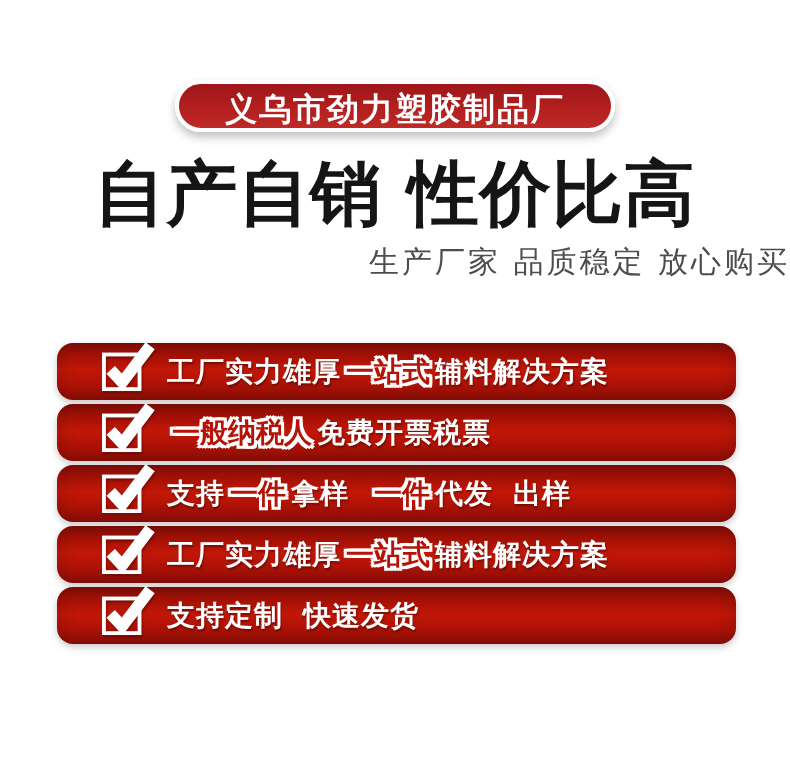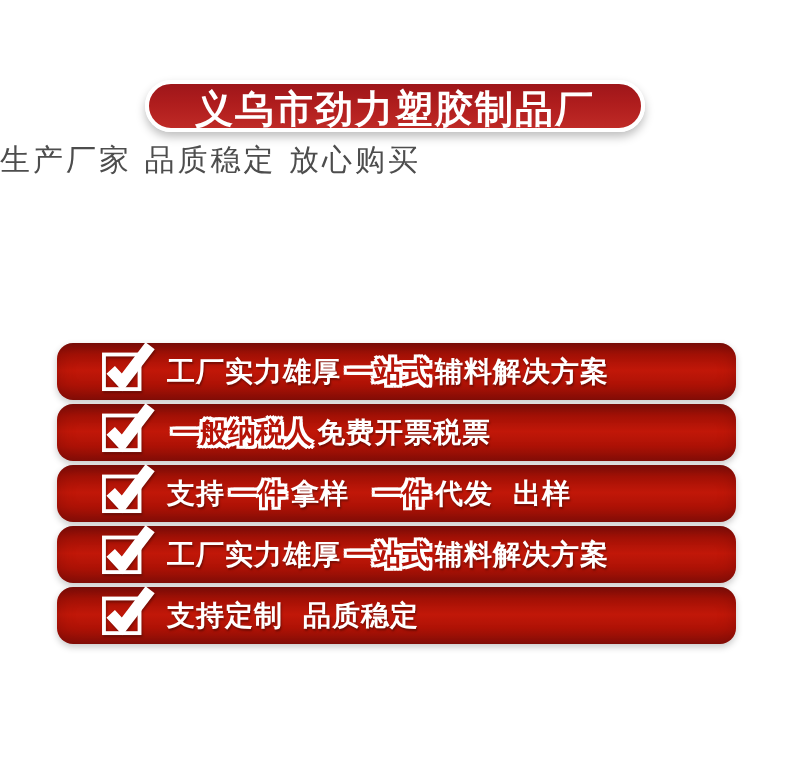--- a/index.html
+++ b/index.html
@@ -10,36 +10,36 @@
     background:#ffffff;
     font-family:"DejaVu Sans", sans-serif;
     overflow:hidden;
   }
   
   .badge {
     margin:80px auto 0;
     width:-moz-fit-content; width:fit-content;
     padding:0 46px;
     height:52px; line-height:50px;
-    font-size:38px; font-weight:bold; color:#ffffff;
+    font-size:32px; font-weight:bold; color:#ffffff;
     letter-spacing:2px; white-space:nowrap;
     background:linear-gradient(180deg,#9e161a 0%, #af1d1d 45%, #bf2a26 100%);
     border:4px solid #ffffff;
     border-radius:999px;
     box-shadow:0 5px 10px rgba(0,0,0,0.25);
   }
   .title {
     margin-top:22px;
     text-align:center;
     font-size:71px; font-weight:bold; color:#151515;
     letter-spacing:1px; line-height:1.12; white-space:nowrap;
   }
   .subtitle {
     margin-top:8px;
-    text-align:left;
+    text-align:right;
     font-size:30px; color:#4d4d4d;
     letter-spacing:3px; white-space:nowrap;
   }
   
   .stack {
     position:absolute; left:57px; top:343px; width:679px;
     display:flex; flex-direction:column; gap:4px;
   }
   .banner {
     height:57px;
@@ -74,20 +74,21 @@
   }
   .seg-gap { width:20px; flex:none; }
 </style>
 </head>
 <body>
 
 <div class="page">
 
   <div class="badge">义乌市劲力塑胶制品厂</div>
 
+  <div class="title">自产自销 性价比高</div>
 
   <div class="subtitle">生产厂家 品质稳定 放心购买</div>
 
   <div class="stack">
       <div class="banner">
     <svg class="check-icon" viewBox="0 0 56 52">
       <rect x="3" y="13" width="37" height="36" fill="none" stroke="#ffffff" stroke-width="4"></rect>
       <polyline points="10,29 22,42 51,4" fill="none" stroke="#ffffff" stroke-width="12" stroke-linecap="butt" stroke-linejoin="miter"></polyline>
     </svg>
     <div class="segs">
@@ -136,17 +137,17 @@
   </div>
       <div class="banner">
     <svg class="check-icon" viewBox="0 0 56 52">
       <rect x="3" y="13" width="37" height="36" fill="none" stroke="#ffffff" stroke-width="4"></rect>
       <polyline points="10,29 22,42 51,4" fill="none" stroke="#ffffff" stroke-width="12" stroke-linecap="butt" stroke-linejoin="miter"></polyline>
     </svg>
     <div class="segs">
           <span class="seg plain">支持</span>
           <span class="seg plain">定制</span>
           <span class="seg-gap"></span>
-          <span class="seg plain">品质稳定</span>
+          <span class="seg plain">快速发货</span>
         </div>
   </div>
     </div>
 </div>
 
 </body></html>

